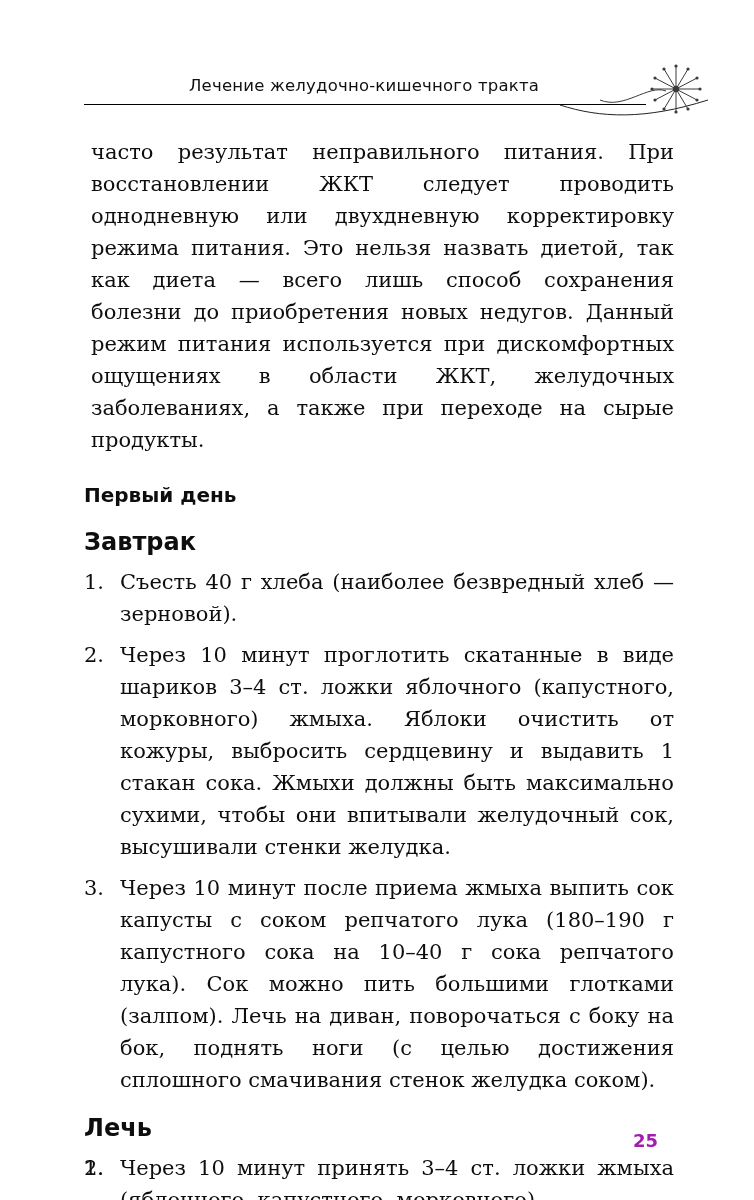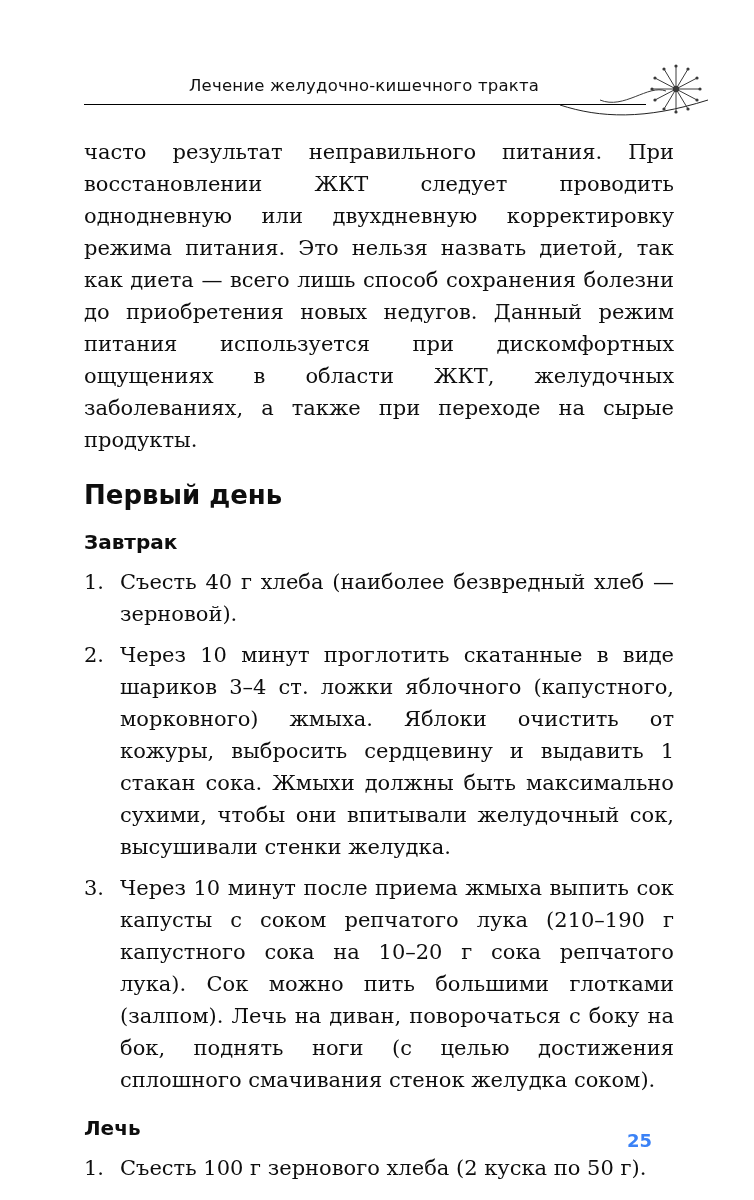--- a/index.html
+++ b/index.html
@@ -52,33 +52,33 @@
   .content {
     position: absolute;
     top: 136px;
     left: 84px;
     width: 590px;
     font-size: 21px;
     line-height: 32px;
     text-align: justify;
   }
   .intro {
-    margin: 0 0 24px 0;
+    margin: 0 0 24px 7px;
   }
   .section-title {
     font-family: "DejaVu Sans", "Liberation Sans", sans-serif;
-    font-size: 26px;
+    font-size: 20px;
     font-weight: bold;
     text-align: left;
     margin: 0 0 14px 0;
     line-height: 30px;
   }
   .sub-title {
     font-family: "DejaVu Sans", "Liberation Sans", sans-serif;
-    font-size: 20px;
+    font-size: 24px;
     font-weight: bold;
     text-align: left;
     margin: 18px 0 10px 0;
     line-height: 28px;
   }
   .olist {
     margin: 0;
   }
   .li {
     position: relative;
@@ -86,25 +86,25 @@
     margin: 0 0 9px 0;
   }
   .li .num {
     position: absolute;
     left: 0;
     top: 0;
   }
   .page-number {
     position: absolute;
     top: 1130px;
-    right: 82px;
+    right: 76px;
     font-family: "DejaVu Sans", "Liberation Sans", sans-serif;
     font-size: 18px;
     font-weight: bold;
-    color: #3b82f6;
+    color: #a21caf;
   }
 </style>
 </head>
 <body>
 
 <div class="page">
 
   <div class="running-header">Лечение желудочно-кишечного тракта</div>
 
   <div class="header-rule"></div>
@@ -158,30 +158,29 @@
       <div class="li">
         <span class="num">1.</span>
         <span class="txt">Съесть 40 г хлеба (наиболее безвредный хлеб — зерновой).</span>
       </div>
       <div class="li">
         <span class="num">2.</span>
         <span class="txt">Через 10 минут проглотить скатанные в виде шариков 3–4 ст. ложки яблочного (капустного, морковного) жмыха. Яблоки очистить от кожуры, выбросить сердцевину и выдавить 1 стакан сока. Жмыхи должны быть максимально сухими, чтобы они впитывали желудочный сок, высушивали стенки желудка.</span>
       </div>
       <div class="li">
         <span class="num">3.</span>
-        <span class="txt">Через 10 минут после приема жмыха выпить сок капусты с соком репчатого лука (210–190 г капустного сока на 10–20 г сока репчатого лука). Сок можно пить большими глотками (залпом). Лечь на диван, поворочаться с боку на бок, поднять ноги (с целью достижения сплошного смачивания стенок желудка соком).</span>
+        <span class="txt">Через 10 минут после приема жмыха выпить сок капусты с соком репчатого лука (180–190 г капустного сока на 10–40 г сока репчатого лука). Сок можно пить большими глотками (залпом). Лечь на диван, поворочаться с боку на бок, поднять ноги (с целью достижения сплошного смачивания стенок желудка соком).</span>
       </div>
     </div>
 
     <div class="sub-title">Лечь</div>
 
     <div class="olist">
       <div class="li">
         <span class="num">1.</span>
-        <span class="txt">Съесть 100 г зернового хлеба (2 куска по 50 г).</span>
       </div>
       <div class="li">
         <span class="num">2.</span>
         <span class="txt">Через 10 минут принять 3–4 ст. ложки жмыха (яблочного, капустного, морковного).</span>
       </div>
     </div>
 
   </div>
 
   <div class="page-number">25</div>

